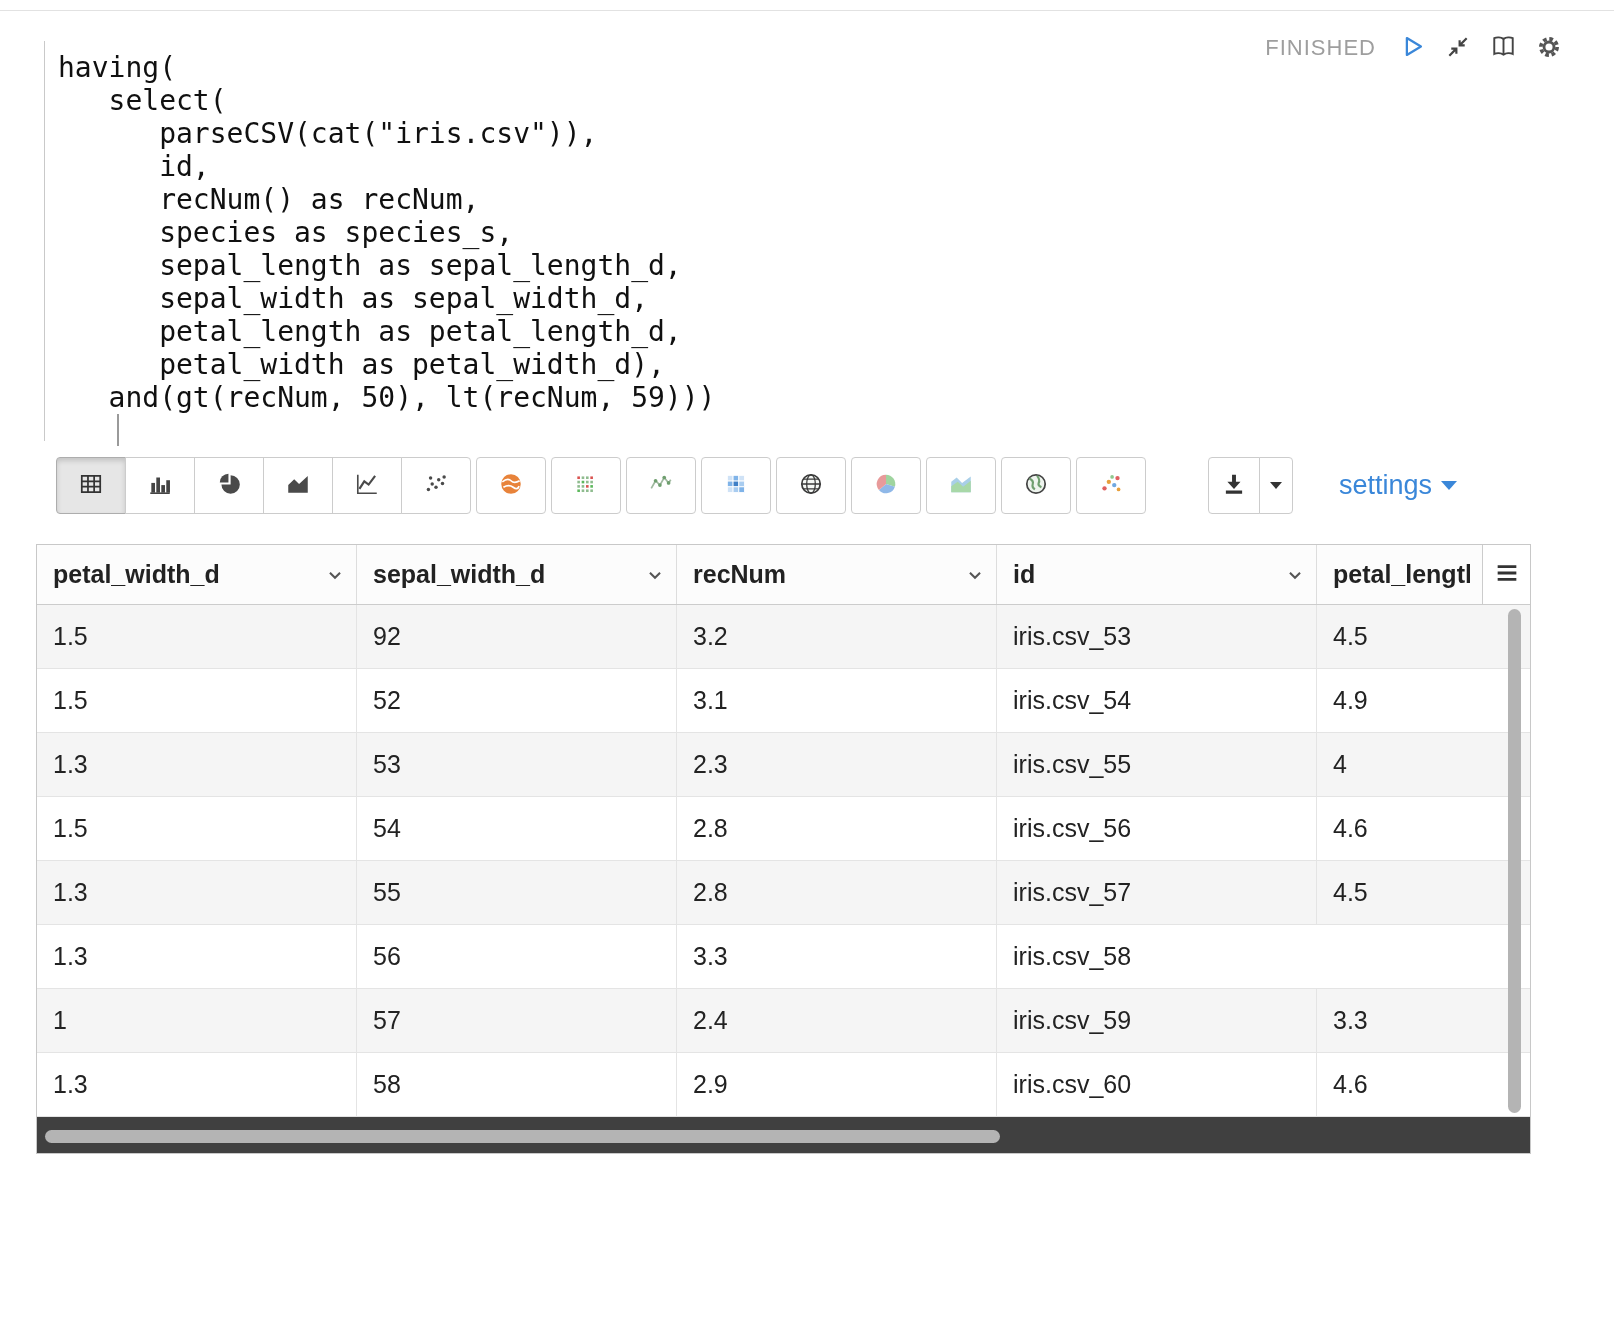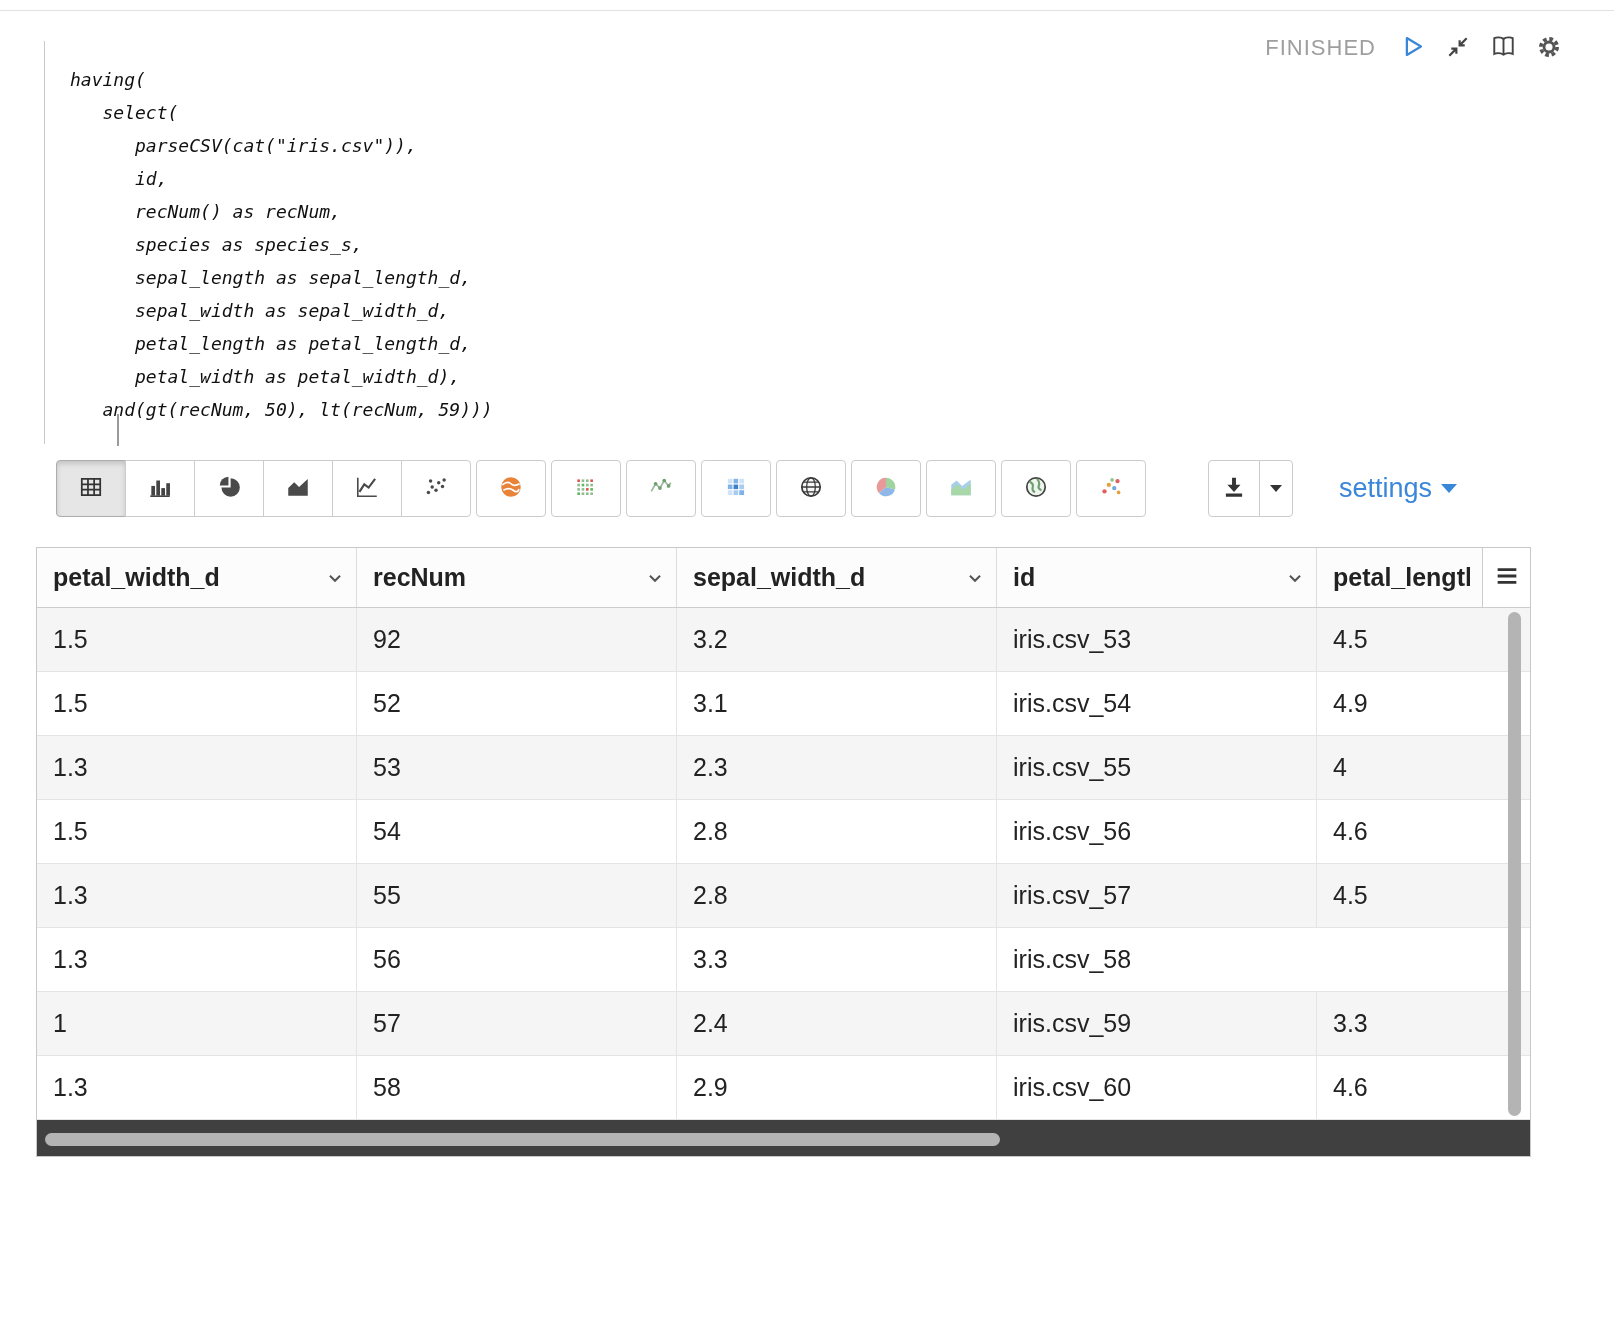--- a/index.html
+++ b/index.html
@@ -14,22 +14,22 @@
     font-family:"Liberation Sans", sans-serif;position:relative;overflow:hidden;
   }
   button{font-family:inherit;}
   .top-rule{border-top:1px solid #e2e2e2;margin-top:10px;}
   .paragraph{padding:0 36px;}
 
   
   .editor-wrap{position:relative;padding-top:30px;}
   .code-block{margin-left:8px;border-left:1px solid #c9c9c9;padding:10px 0 6px 13px;min-height:400px;position:relative;cursor:text;}
   .code{
-    margin:12px;font-family:"DejaVu Sans Mono","Liberation Mono",monospace;
-    font-size:18px;line-height:33px;color:#101010;white-space:pre;font-style:italic;
+    margin:0;font-family:"DejaVu Sans Mono","Liberation Mono",monospace;
+    font-size:28px;line-height:33px;color:#101010;white-space:pre;
   }
   .editor-cursor{position:absolute;left:72px;top:373px;width:2px;height:32px;background:#9a9a9a;}
   .editor-controls{position:absolute;top:22px;right:16px;display:flex;align-items:center;gap:19px;}
   .status{color:var(--status-gray);font-size:22px;letter-spacing:1px;margin-right:4px;}
   .icon-btn{background:none;border:none;padding:0;margin:0;cursor:pointer;display:flex;align-items:center;}
 
   
   .toolbar{margin-top:16px;display:flex;align-items:center;padding-left:20px;}
   .btn-group{display:flex;}
   .viz-btn{
@@ -334,29 +334,29 @@
     <div class="thead">
       <div class="th">
         <span class="th-label">petal_width_d</span>
         <span class="chev">
           <svg viewBox="0 0 16 16" width="18" height="18">
               <polyline points="3.5,6 8,10.5 12.5,6" fill="none" stroke="#555" stroke-width="1.8"></polyline>
             </svg>
         </span>
       </div>
       <div class="th">
-        <span class="th-label">recNum</span>
+        <span class="th-label">sepal_width_d</span>
         <span class="chev">
           <svg viewBox="0 0 16 16" width="18" height="18">
               <polyline points="3.5,6 8,10.5 12.5,6" fill="none" stroke="#555" stroke-width="1.8"></polyline>
             </svg>
         </span>
       </div>
       <div class="th">
-        <span class="th-label">sepal_width_d</span>
+        <span class="th-label">recNum</span>
         <span class="chev">
           <svg viewBox="0 0 16 16" width="18" height="18">
               <polyline points="3.5,6 8,10.5 12.5,6" fill="none" stroke="#555" stroke-width="1.8"></polyline>
             </svg>
         </span>
       </div>
       <div class="th">
         <span class="th-label">id</span>
         <span class="chev">
           <svg viewBox="0 0 16 16" width="18" height="18">

